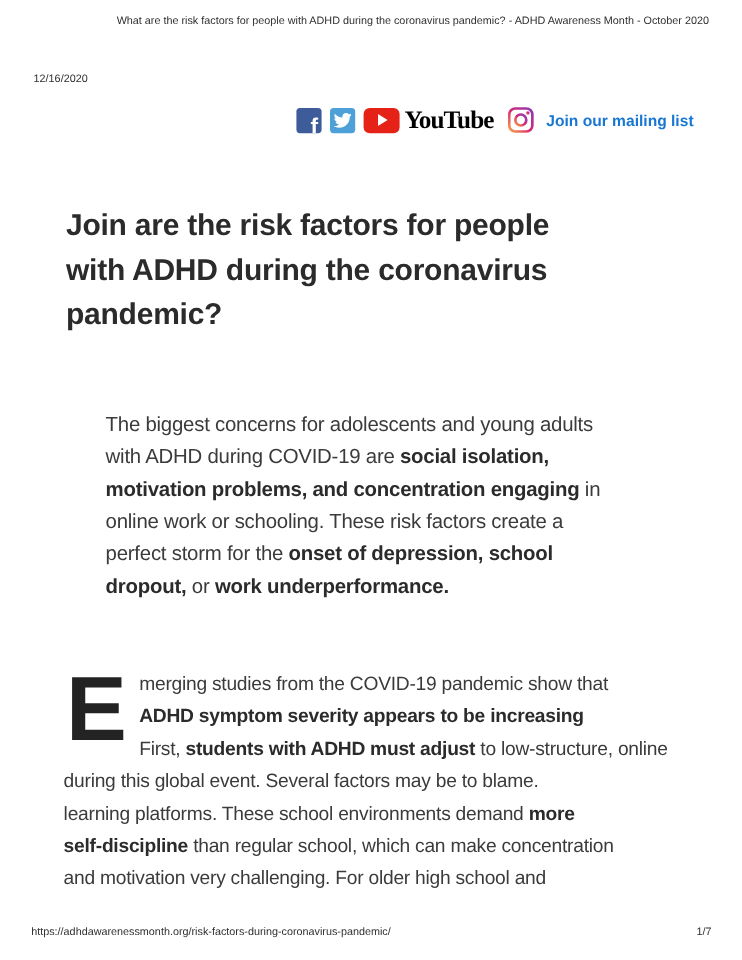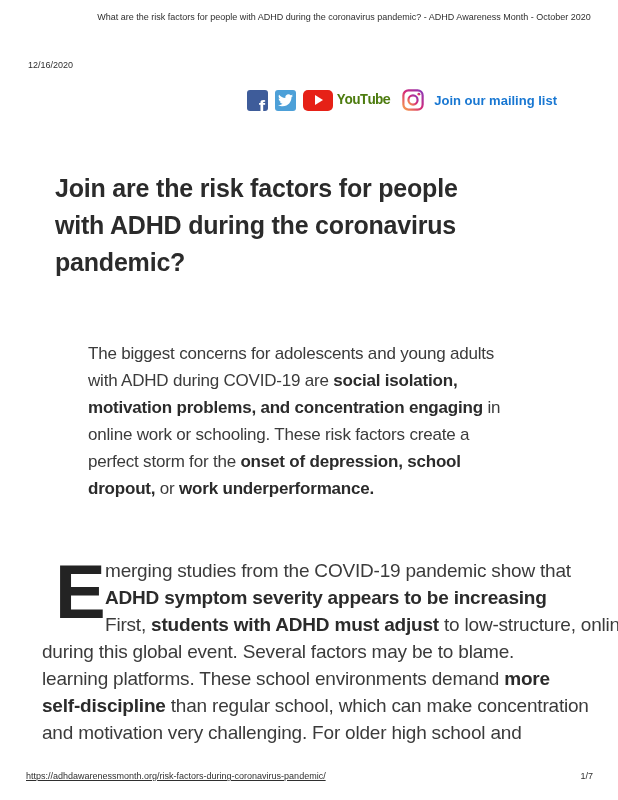--- a/index.html
+++ b/index.html
@@ -11,57 +11,57 @@
 
   
   .print-header { position: absolute; top: 12px; left: 0; right: 0; height: 14px;
                   font-size: 9px; color: var(--meta_text); }
   .ph-date  { position: absolute; left: 28px; top: 0; white-space: nowrap; margin-top: 48px; }
   .ph-title { position: absolute; left: 78px; right: 8px; top: 0; text-align: center;
               white-space: nowrap; overflow: hidden; }
 
   .print-footer { position: absolute; top: 771px; left: 0; right: 0; height: 14px;
                   font-size: 9px; color: var(--meta_text); }
-  .pf-url  { position: absolute; left: 26px; top: 0; white-space: nowrap; text-decoration: underline; }
+  .pf-url  { position: absolute; left: 26px; top: 0; white-space: nowrap; }
   .pf-page { position: absolute; right: 25px; top: 0; white-space: nowrap; margin-left: 14px; }
 
   
   .social-bar { position: absolute; top: 89px; left: 247px; height: 22px;
                 display: flex; align-items: center; gap: 7px; }
   .icon-fb { width: 21px; height: 21px; border-radius: 3px; background: var(--facebook_blue);
              position: relative; overflow: hidden; flex: 0 0 auto; cursor: pointer; }
   .icon-fb .fb-f { position: absolute; right: 3px; bottom: -5px; color: #fff;
                    font-weight: 700; font-size: 19px; line-height: 1;
                    font-family: "Liberation Sans", sans-serif; }
   .icon-tw { width: 21px; height: 21px; border-radius: 3px; background: var(--twitter_blue);
              display: flex; align-items: center; justify-content: center;
              flex: 0 0 auto; cursor: pointer; }
   .yt { display: flex; align-items: center; gap: 4px; cursor: pointer; }
   .yt-play { width: 30px; height: 21px; border-radius: 5px; background: var(--youtube_red);
              display: flex; align-items: center; justify-content: center; }
   .yt-tri { width: 0; height: 0; border-left: 8px solid #fff;
             border-top: 5px solid transparent; border-bottom: 5px solid transparent;
             margin-left: 2px; }
-  .yt-word { font-size: 14px; font-weight: 700; color: #4d7c0f; letter-spacing: -0.8px;
-             font-family: Liberation Mono, monospace; }
+  .yt-word { font-size: 21px; font-weight: 700; color: #000000; letter-spacing: -0.8px;
+             font-family: Liberation Serif, serif; }
   .icon-ig { width: 22px; height: 22px; flex: 0 0 auto; cursor: pointer; margin-left: 5px; }
   .mailing { font-size: 13px; font-weight: 700; color: var(--link_blue);
              margin-left: 3px; white-space: nowrap; cursor: pointer; text-decoration: none; }
 
   
   .article-title { position: absolute; left: 55px; top: 170px; width: 540px;
                    font-size: 25px; font-weight: 700; line-height: 37px;
                    letter-spacing: -0.2px; color: var(--heading_text); }
   .intro { position: absolute; left: 88px; top: 340px; width: 470px;
            font-size: 17px; line-height: 27px; letter-spacing: -0.2px;
            color: var(--body_text); }
   .dropcap { position: absolute; left: 55px; top: 554px; font-size: 76px;
              line-height: 1; font-weight: 700; color: #232323; }
-  .body-text { position: absolute; left: 42px; top: 557px; width: 550px;
-               font-size: 19px; line-height: 27px; letter-spacing: -0.2px;
+  .body-text { position: absolute; left: 53px; top: 557px; width: 550px;
+               font-size: 16px; line-height: 27px; letter-spacing: -0.2px;
                color: var(--body_text); }
   .body-text .line:nth-child(-n+3) { padding-left: 63px; }
   .line { white-space: nowrap; }
   .b { font-weight: 700; color: var(--heading_text); }
 </style>
 </head>
 <body>
 
 <div class="print-header">
   <span class="ph-date">12/16/2020</span>

